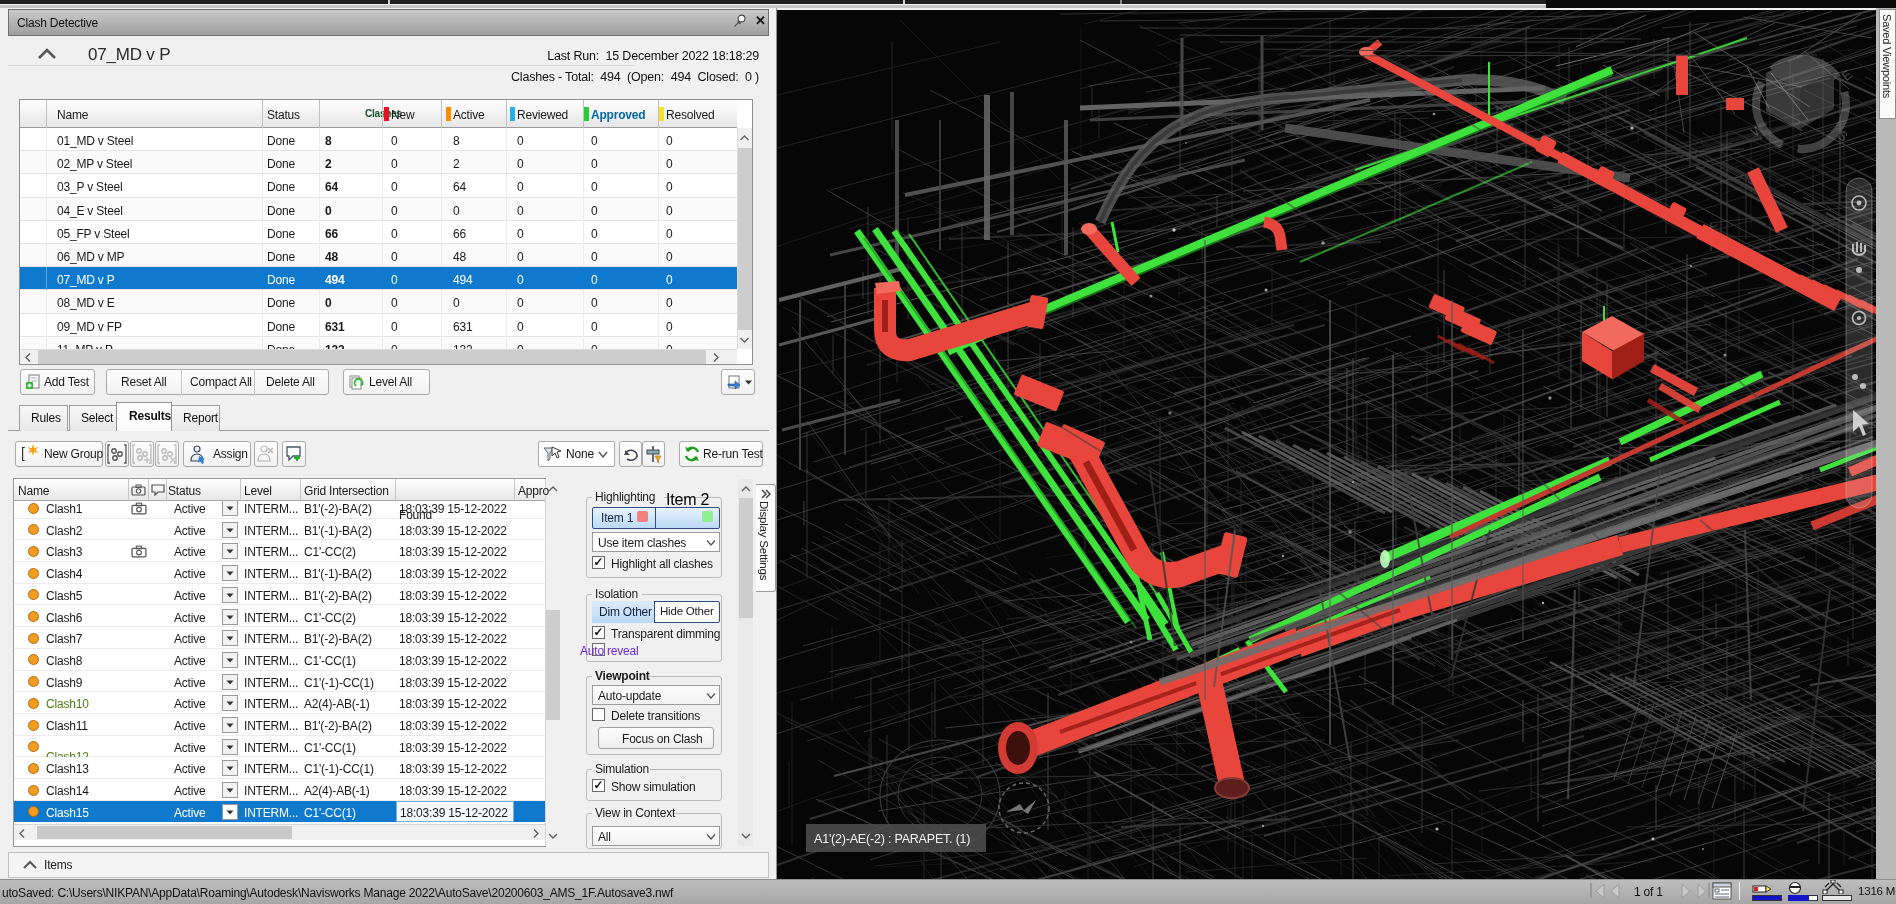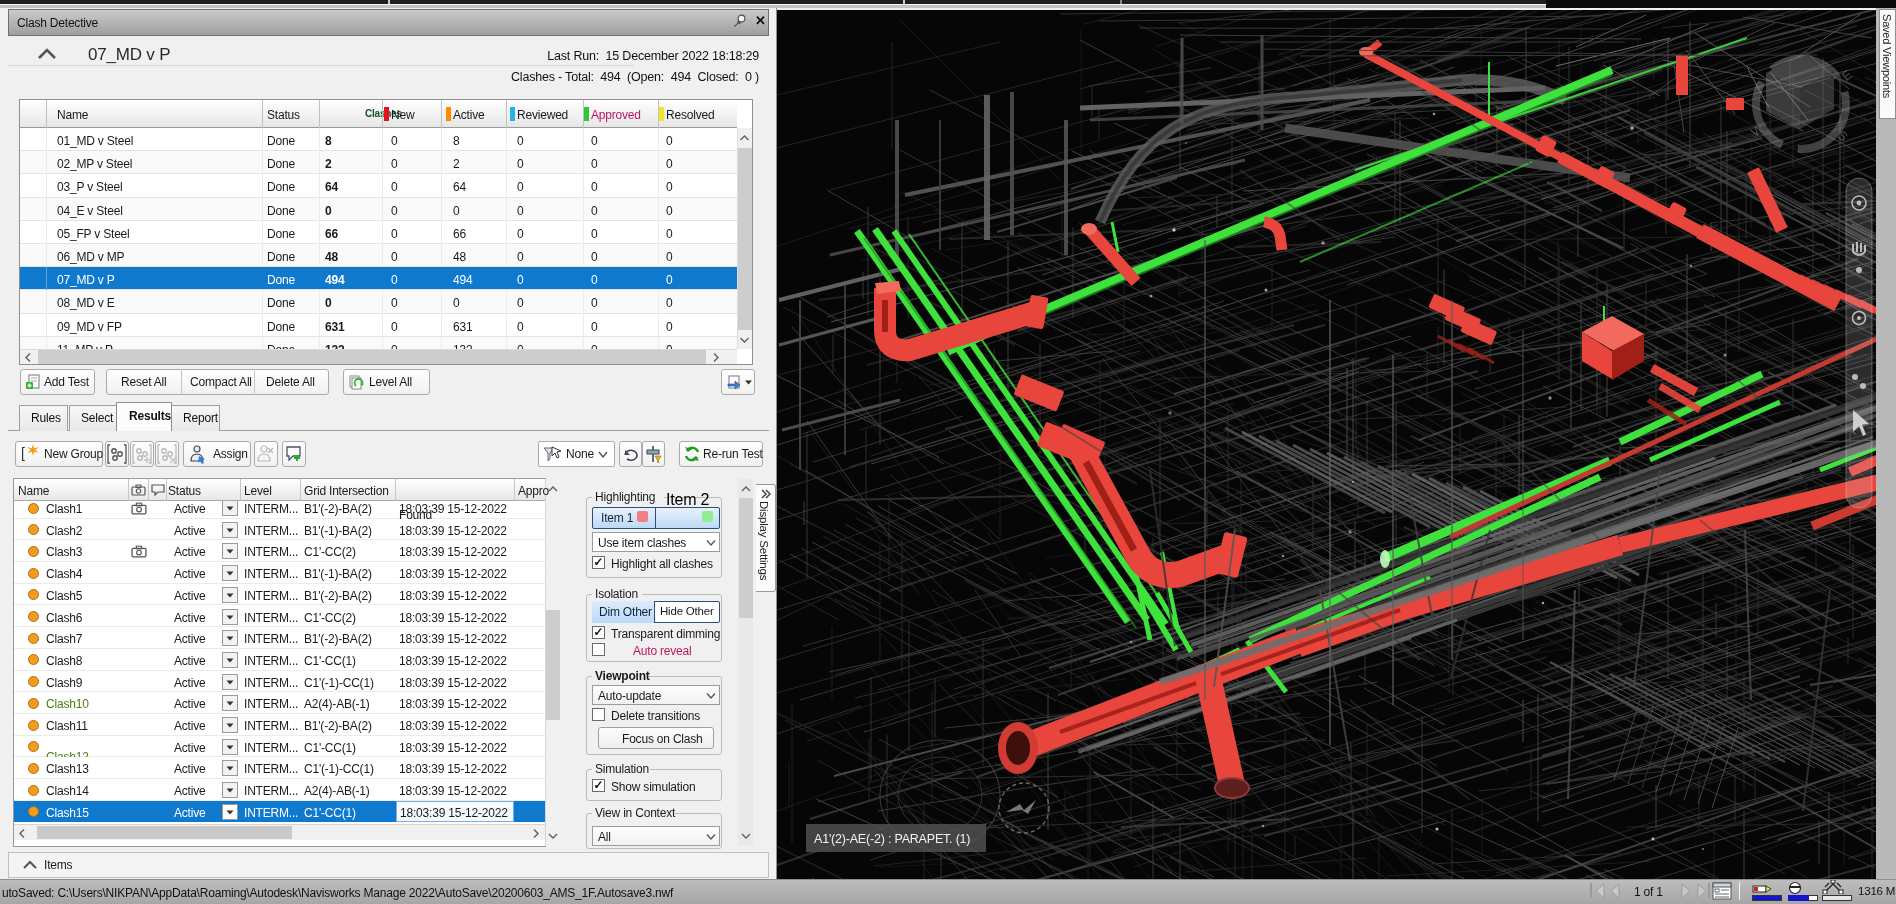--- a/index.html
+++ b/index.html
@@ -35,21 +35,21 @@
 <div style="position:absolute;left:57px;top:109px;font-size:12px;color:#1a1a1a;font-weight:normal;white-space:nowrap;line-height:1;">Name</div>
 <div style="position:absolute;left:267px;top:109px;font-size:12px;color:#1a1a1a;font-weight:normal;white-space:nowrap;line-height:1;">Status</div>
 <div style="position:absolute;left:325px;top:109px;font-size:10px;color:#14532d;font-weight:bold;white-space:nowrap;line-height:1;padding-left:40px;">Clashes</div>
 <div class="" style="left:384px;top:107px;width:5px;height:14px;background:#e81123;"></div>
 <div style="position:absolute;left:391px;top:109px;font-size:12px;color:#1a1a1a;font-weight:normal;white-space:nowrap;line-height:1;">New</div>
 <div class="" style="left:446px;top:107px;width:5px;height:14px;background:#ff8c00;"></div>
 <div style="position:absolute;left:453px;top:109px;font-size:12px;color:#1a1a1a;font-weight:normal;white-space:nowrap;line-height:1;">Active</div>
 <div class="" style="left:510px;top:107px;width:5px;height:14px;background:#26b2e8;"></div>
 <div style="position:absolute;left:517px;top:109px;font-size:12px;color:#1a1a1a;font-weight:normal;white-space:nowrap;line-height:1;">Reviewed</div>
 <div class="" style="left:584px;top:107px;width:5px;height:14px;background:#2dc937;"></div>
-<div style="position:absolute;left:591px;top:109px;font-size:12px;color:#be185d;font-weight:normal;white-space:nowrap;line-height:1;">Approved</div>
+<div style="position:absolute;left:591px;top:109px;font-size:12px;color:#0369a1;font-weight:bold;white-space:nowrap;line-height:1;">Approved</div>
 <div class="" style="left:659px;top:107px;width:5px;height:14px;background:#f2e324;"></div>
 <div style="position:absolute;left:666px;top:109px;font-size:12px;color:#1a1a1a;font-weight:normal;white-space:nowrap;line-height:1;">Resolved</div>
 <div class="" style="left:46px;top:100px;width:1px;height:28px;background:#c0c0c0;"></div>
 <div class="" style="left:262px;top:100px;width:1px;height:28px;background:#c0c0c0;"></div>
 <div class="" style="left:319px;top:100px;width:1px;height:28px;background:#c0c0c0;"></div>
 <div class="" style="left:382px;top:100px;width:1px;height:28px;background:#c0c0c0;"></div>
 <div class="" style="left:441px;top:100px;width:1px;height:28px;background:#c0c0c0;"></div>
 <div class="" style="left:506px;top:100px;width:1px;height:28px;background:#c0c0c0;"></div>
 <div class="" style="left:583px;top:100px;width:1px;height:28px;background:#c0c0c0;"></div>
 <div class="" style="left:658px;top:100px;width:1px;height:28px;background:#c0c0c0;"></div>
@@ -592,21 +592,21 @@
 <div class="" style="left:586px;top:594px;width:136px;height:68px;border:1px solid #bcbcbc;border-radius:3px;"></div>
 <div class="" style="left:592px;top:587px;width:50px;height:14px;background:#f0f0f0;"></div>
 <div style="position:absolute;left:595px;top:588px;font-size:12px;color:#1a1a1a;font-weight:normal;white-space:nowrap;line-height:1;">Isolation</div>
 <div class="" style="left:592px;top:601px;width:128px;height:22px;border:1px solid #2c4d7e;border-radius:2px;background:#fff;"></div>
 <div class="" style="left:592px;top:601px;width:63px;height:22px;background:linear-gradient(#dcebfa,#bcd9f5);border-right:1px solid #2c4d7e;"></div>
 <div style="position:absolute;left:599px;top:606px;font-size:12px;color:#0f2340;font-weight:normal;white-space:nowrap;line-height:1;">Dim Other</div>
 <div style="position:absolute;left:660px;top:606px;font-size:11.5px;color:#1a1a1a;font-weight:normal;white-space:nowrap;line-height:1;">Hide Other</div>
 <div class="cb" style="left:592px;top:626px;width:13px;height:13px;">✓</div>
 <div style="position:absolute;left:611px;top:628px;font-size:12px;color:#1a1a1a;font-weight:normal;white-space:nowrap;line-height:1;">Transparent dimming</div>
 <div class="cb" style="left:592px;top:643px;width:13px;height:13px;"></div>
-<div style="position:absolute;left:633px;top:645px;font-size:12px;color:#be185d;font-weight:normal;white-space:nowrap;line-height:1;">Auto reveal</div>
+<div style="position:absolute;left:580px;top:645px;font-size:12px;color:#6d28d9;font-weight:normal;white-space:nowrap;line-height:1;">Auto reveal</div>
 <div class="" style="left:586px;top:676px;width:136px;height:79px;border:1px solid #bcbcbc;border-radius:3px;"></div>
 <div class="" style="left:592px;top:669px;width:56px;height:14px;background:#f0f0f0;"></div>
 <div style="position:absolute;left:595px;top:670px;font-size:12px;color:#1a1a1a;font-weight:bold;white-space:nowrap;line-height:1;">Viewpoint</div>
 <div class="" style="left:592px;top:685px;width:128px;height:20px;background:linear-gradient(#fdfdfd,#f2f2f2);border:1px solid #9b9b9b;"></div>
 <div style="position:absolute;left:598px;top:690px;font-size:12px;color:#1a1a1a;font-weight:normal;white-space:nowrap;line-height:1;">Auto-update</div>
 <svg style="position:absolute;left:706px;top:693px" width="10" height="6" viewBox="0 0 10 6">
     <path d="M1 .5 L5 5 L9 .5" fill="none" stroke="#555" stroke-width="1.3"></path>
   </svg>
 <div class="cb" style="left:592px;top:708px;width:13px;height:13px;"></div>
 <div style="position:absolute;left:611px;top:710px;font-size:12px;color:#1a1a1a;font-weight:normal;white-space:nowrap;line-height:1;">Delete transitions</div>

